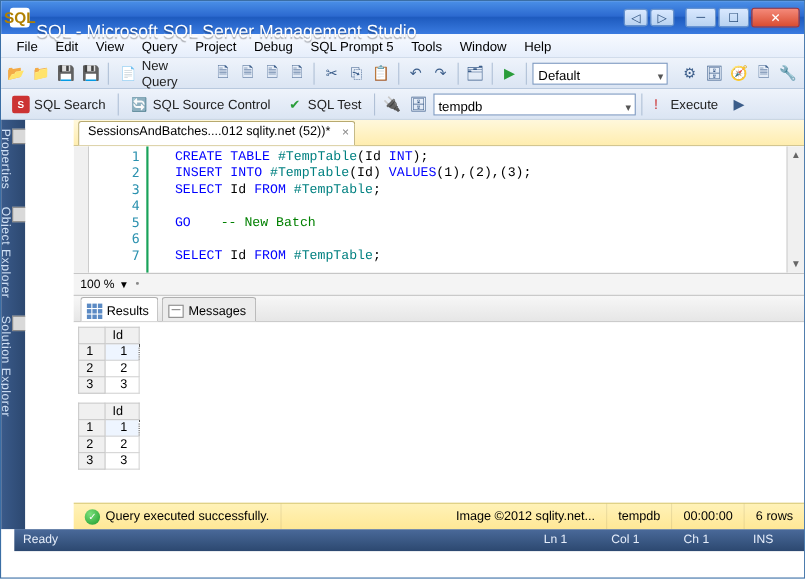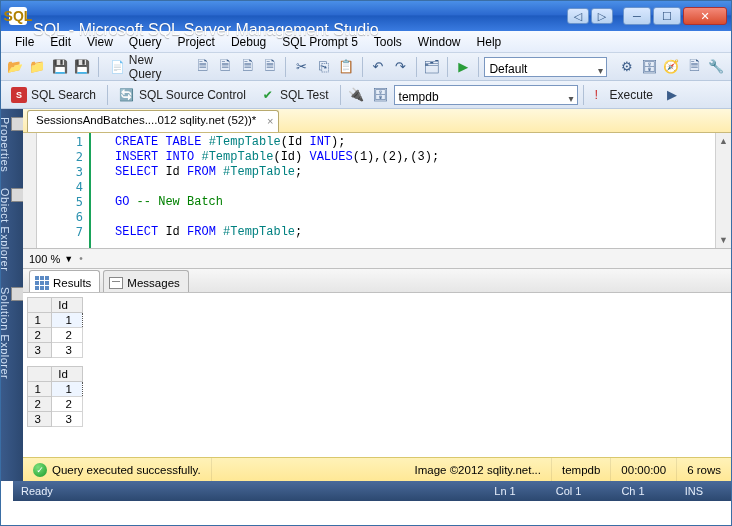--- a/index.html
+++ b/index.html
@@ -18,33 +18,33 @@
   .tbtn-txt { height:22px; display:flex; align-items:center; padding:0 6px; gap:4px; cursor:pointer; color:#222; border-radius:2px;}
   .sep { width:1px; height:20px; background:#b0c0d6; margin:0 3px;}
   .combo { height:20px; background:#fff; border:1px solid #7a97c0; display:flex; align-items:flex-end; padding:0 18px 0 4px; font-size:12px; position:relative; min-width:80px;}
   .combo::after { content:"▾"; position:absolute; right:3px; font-size:10px; color:#555;}
   .ic { width:16px; height:16px; display:inline-flex; align-items:center; justify-content:center; font-size:12px;}
   .play { color:#2a9d3a; font-size:13px;}
   .main { display:flex; height:calc(526px - 30px - 22px - 28px - 28px - 24px - 20px - 2px);}
   .sidebar { width:22px; background:linear-gradient(to right,#3a5a8a,#2c4870); display:flex; flex-direction:column; align-items:center; padding-top:4px; gap:8px;}
   .sidetab { writing-mode:vertical-rl; color:#cfe0f5; font-size:11px; padding:4px 2px; cursor:pointer; letter-spacing:.5px;}
   .sidetab .sq { width:14px; height:14px; background:#d9d9d9; border:1px solid #888; margin-bottom:4px; writing-mode:horizontal-tb;}
-  .content { flex:1; display:flex; flex-direction:column; background:#fff; min-width:0;}
+  .content { flex:1; display:flex; flex-direction:column; background:#fff; min-width:0;padding-left:44px;}
   .tabstrip { height:24px; background:linear-gradient(to bottom,#fff8dc,#ffedaf); display:flex; align-items:flex-end; padding:0 4px; border-bottom:1px solid #c9b97a;}
   .tab { height:22px; background:#fff; border:1px solid #b7a96e; border-bottom:none; border-radius:3px 3px 0 0; padding:3px 22px 0 8px; font-size:11.5px; position:relative; cursor:pointer;}
   .tab .x { position:absolute; right:5px; top:4px; font-size:11px; color:#888;}
   .editor { height:116px; position:relative; background:#fff; overflow:hidden; border-bottom:1px solid #c0c0c0;}
   .editor-ruler { position:absolute; left:0; top:0; width:14px; height:100%; background:#f0f0f0; border-right:1px solid #ccc;}
   .editor-ruler .collapse-icon { position:absolute; right:-8px; font-size:10px; color:#666; cursor:pointer;}
   .gutter { position:absolute; left:14px; top:0; width:54px; height:100%; background:#fff; border-right:2px solid #1aa35a; text-align:right; padding:2px 6px 0 0; font:12px/15px Consolas,monospace; color:#2b91af;}
   .gutter div { height:15px;}
   .code { position:absolute; left:92px; top:2px; right:16px; font:12px/15px Consolas,"Courier New",monospace; white-space:pre;}
   .code .kw { color:#0000ff;}
   .code .obj { color:#008080;}
-  .code .cmt { color:#008000;}
+  .code .cmt { color:#008000;margin-left:20px;}
   .zoom { height:20px; display:flex; align-items:center; padding:0 6px; background:#f4f4f4; border-bottom:1px solid #c0c0c0; font-size:11px; gap:4px;}
   .zoom .arrow { font-size:9px; cursor:pointer;}
   .restabs { height:24px; background:linear-gradient(to bottom,#f7f7f7,#e6e6e6); display:flex; align-items:flex-end; padding:0 6px; gap:3px; border-bottom:1px solid #c0c0c0;}
   .restab { height:22px; border:1px solid #b0b0b0; border-bottom:none; border-radius:3px 3px 0 0; padding:3px 8px 0 5px; font-size:11.5px; display:flex; align-items:center; gap:4px; cursor:pointer;}
   .restab.active { background:#fff;}
   .restab:not(.active) { background:#ececec;}
   .resgrid-area { flex:1; overflow:auto; background:#fff; padding:4px 4px 0 4px;}
   .grid { font-size:11.5px; border-collapse:collapse; margin-bottom:8px;}
   .grid th { background:#f0f0f0; border:1px solid #c8c8c8; padding:1px 14px 1px 6px; font-weight:normal; text-align:left;}
   .grid td { border:1px solid #d4d4d4; padding:1px 10px 1px 6px; text-align:right; min-width:22px;}

